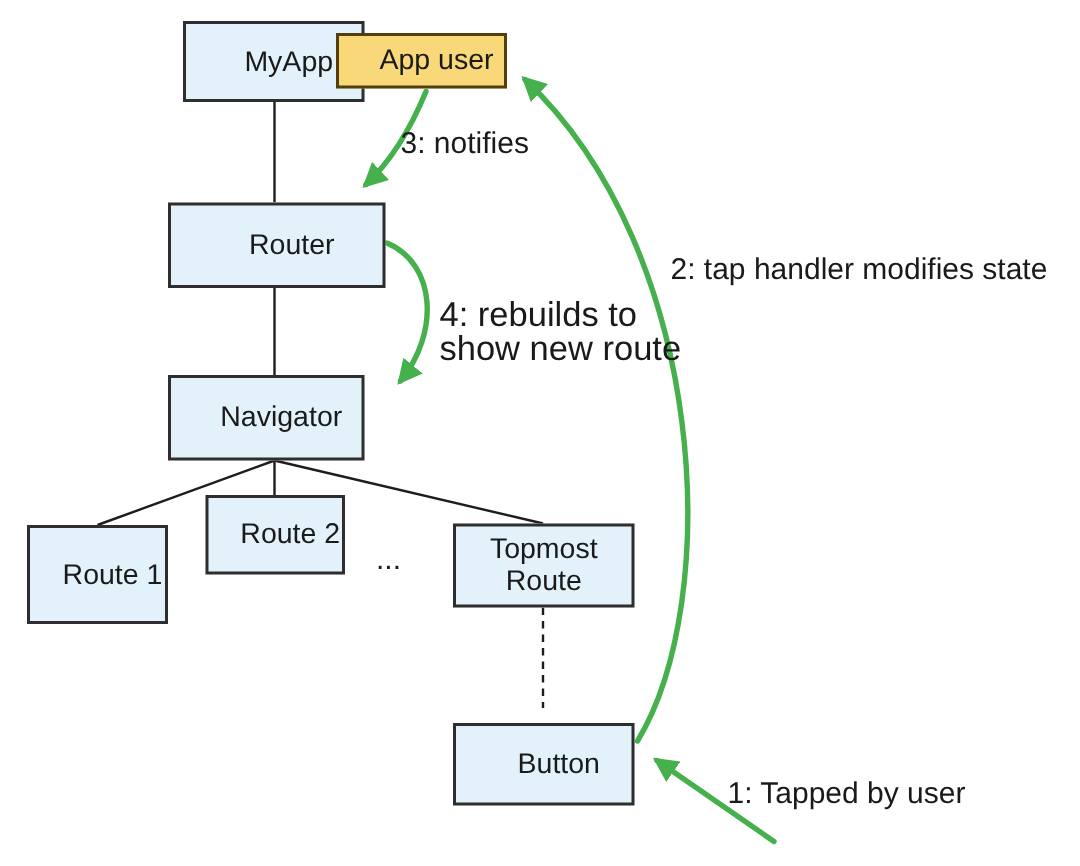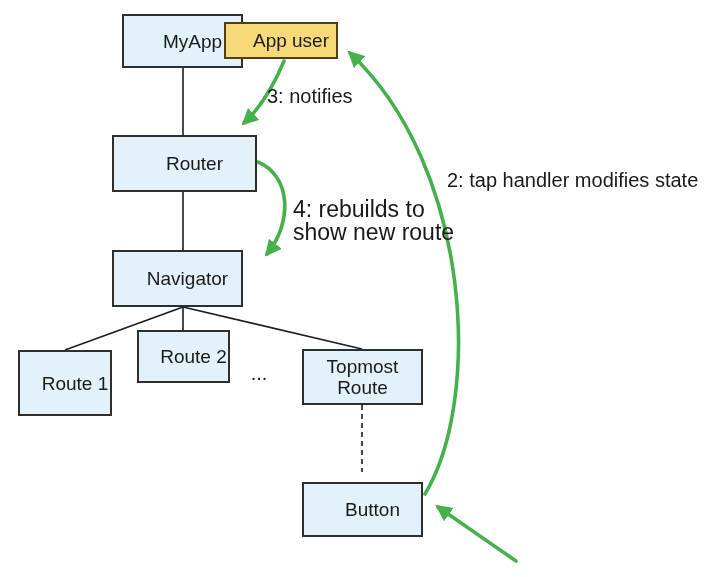--- a/index.html
+++ b/index.html
@@ -71,13 +71,14 @@
   <div class="node" id="n-route2">Route 2</div>
   <div class="node" id="n-topmost">Topmost Route</div>
   <div class="node" id="n-button">Button</div>
 
   <div class="ellipsis" id="ell">...</div>
 
   <div class="lbl" id="lbl-step3">3: notifies</div>
   <div class="lbl" id="lbl-step4">4: rebuilds to
 show new route</div>
   <div class="lbl" id="lbl-step2">2: tap handler modifies state</div>
+  <div class="lbl" id="lbl-step1">1: Tapped by user</div>
 </div>
 
 </body></html>

